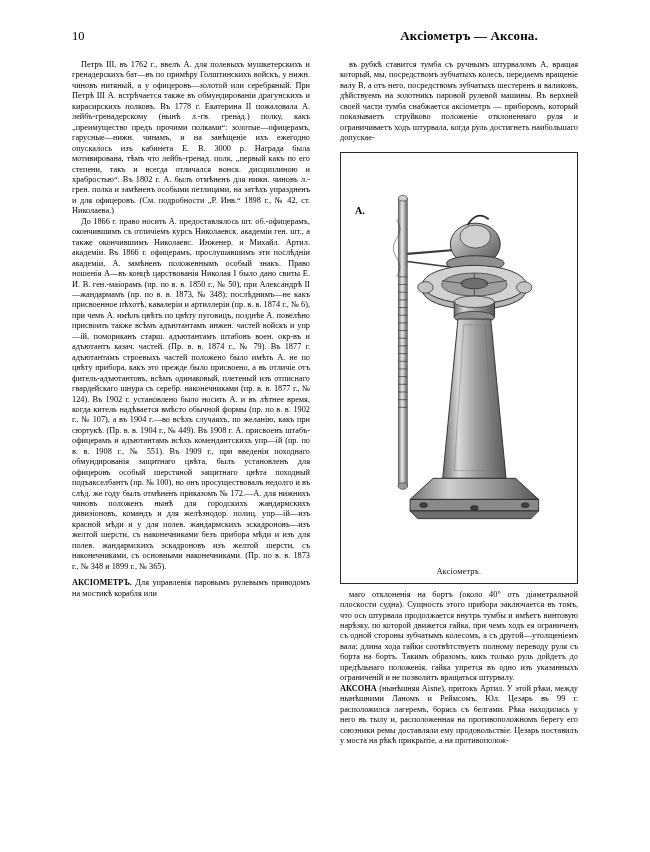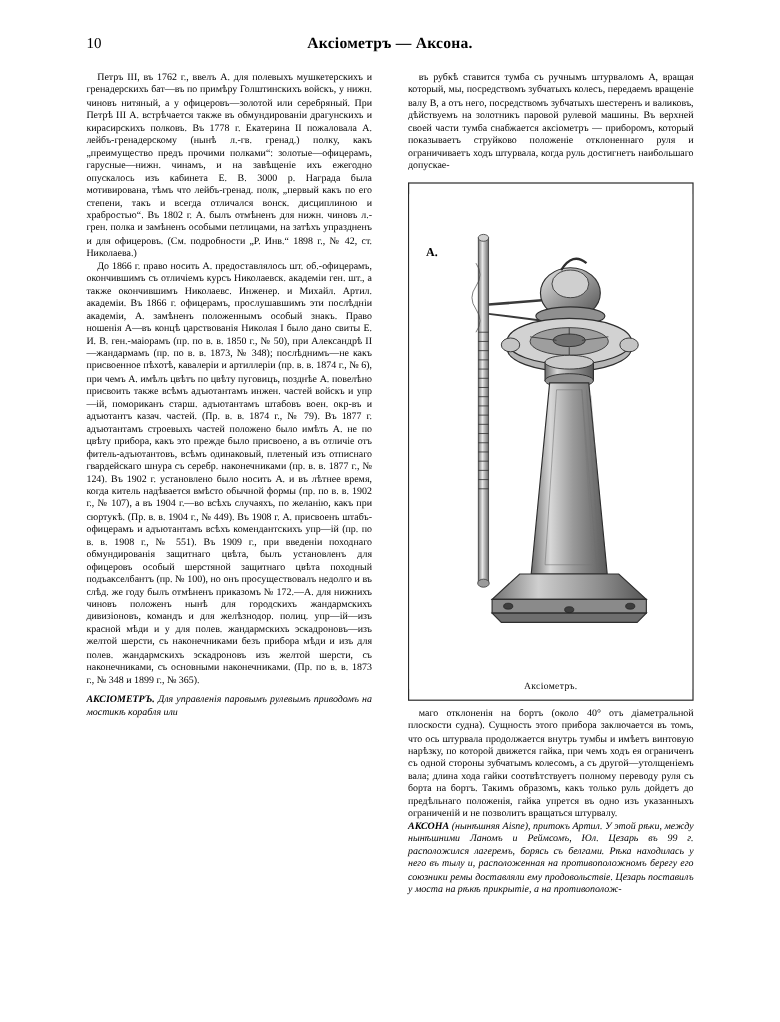--- a/index.html
+++ b/index.html
@@ -28,21 +28,21 @@
     height: 22px;
     margin-bottom: 10px;
   }
   .page-number {
     font-size: 12.5px;
     width: 40px;
     text-align: left;
   }
   .running-title {
     flex: 1;
-    text-align: center;
+    text-align: right;
     font-size: 13px;
     font-weight: bold;
     letter-spacing: 0.2px;
     padding-right: 40px;
   }
   .columns {
     display: flex;
     gap: 30px;
     height: 790px;
   }
@@ -52,21 +52,20 @@
     line-height: 1.26;
     text-align: justify;
     hyphens: auto;
   }
   .col p {
     margin: 0;
     text-indent: 9px;
   }
   .col p.noindent {
     text-indent: 0;
-    font-style: italic;
   }
   .entry-head {
     font-weight: bold;
   }
   .spacer-sm { height: 6px; }
   .figure {
     margin: 8px 0 6px 0;
     border: 1px solid #2a2a2a;
     background: #ffffff;
     position: relative;

